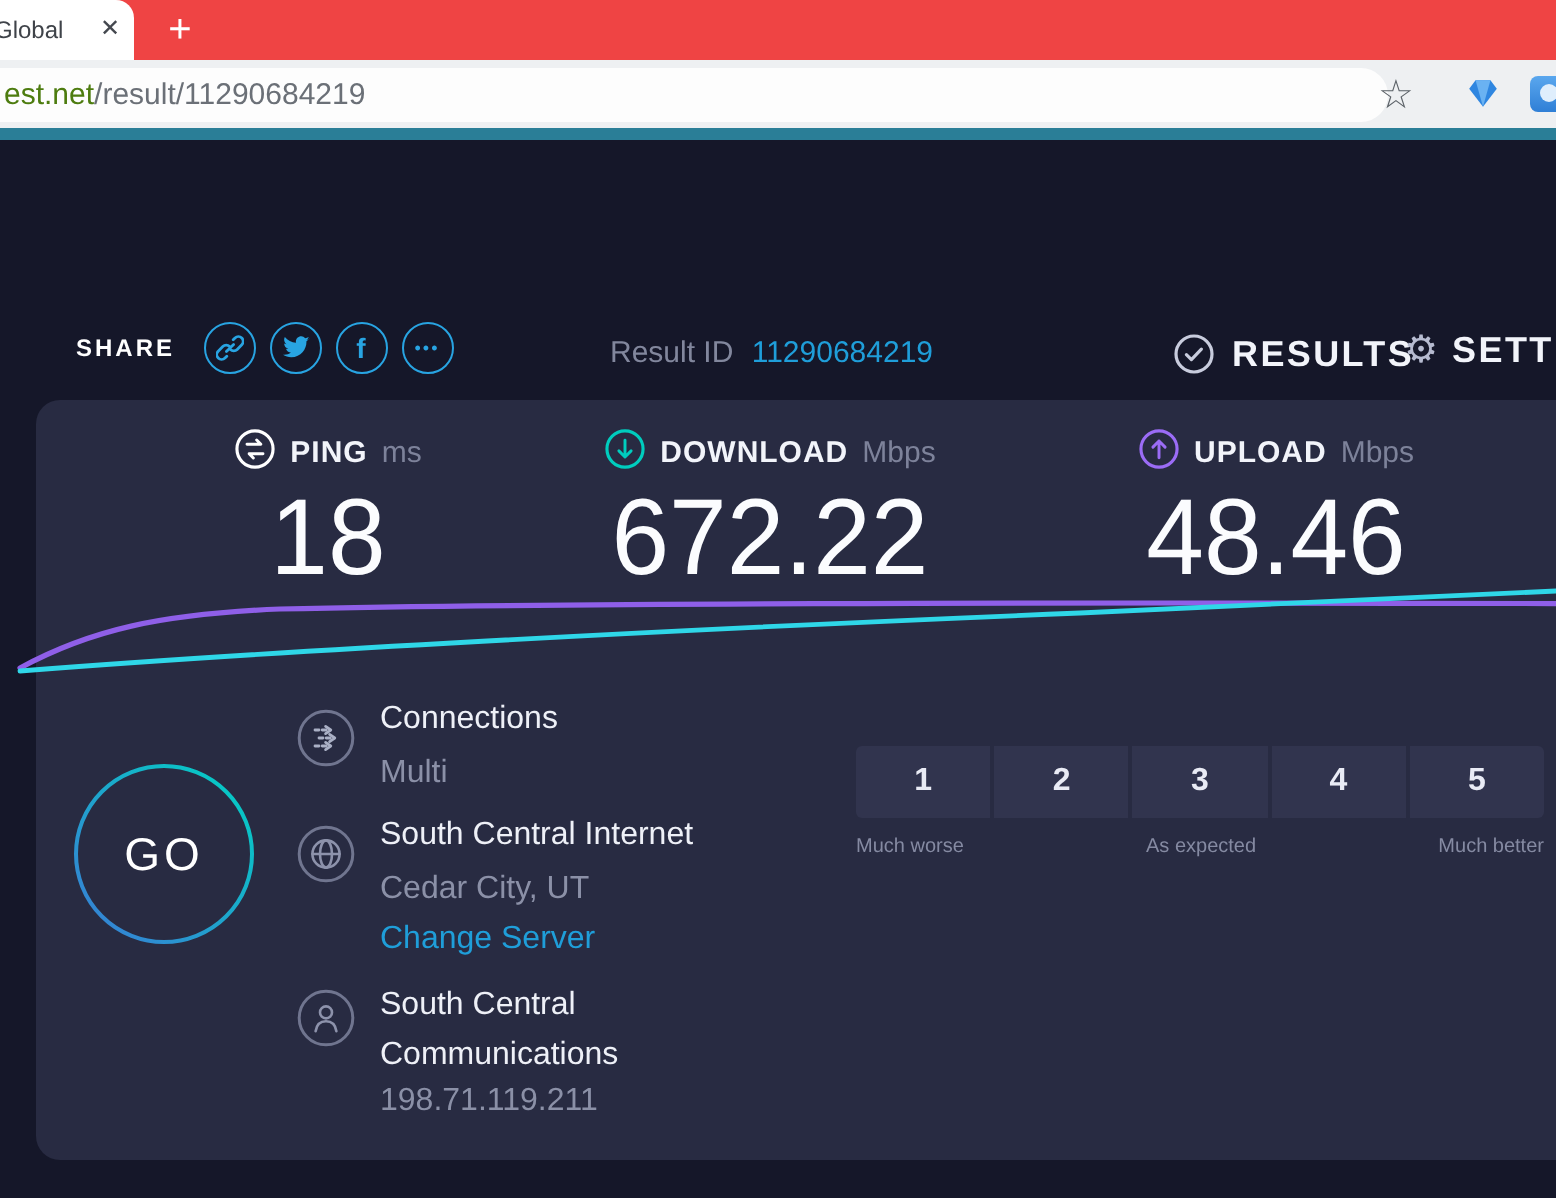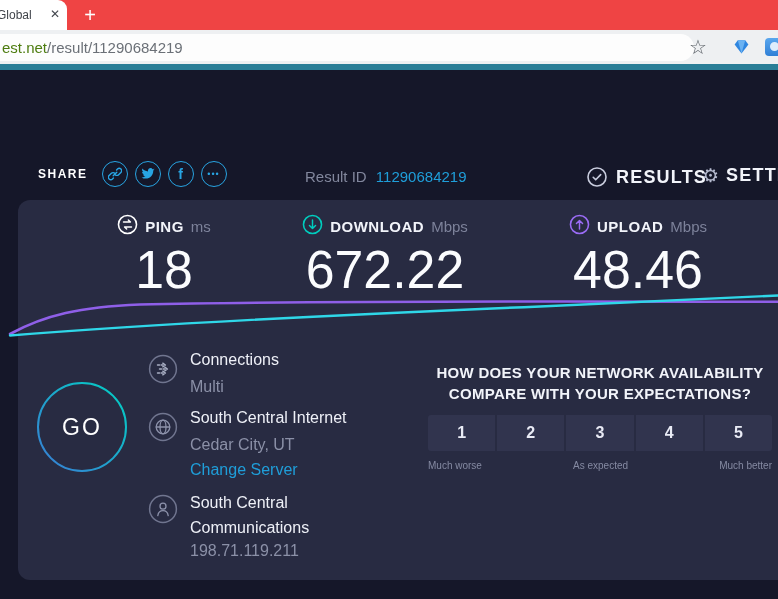--- a/index.html
+++ b/index.html
@@ -222,24 +222,20 @@
 
 <svg class="info-icon" style="top:494px" width="30" height="30" viewBox="0 0 30 30" fill="none" stroke="#8d92ab" stroke-width="1.3" stroke-linecap="round">
   <circle cx="15" cy="15" r="13.4" stroke="#70758f" stroke-width="1.5"></circle>
   <circle cx="15" cy="12.2" r="3"></circle>
   <path d="M9.8 21.6c.5-3.4 2.4-5 5.2-5s4.7 1.6 5.2 5"></path>
 </svg>
 <div class="txt-title isp-title" style="top:490px">South Central Communications</div>
 <div class="txt-sub" style="top:542px">198.71.119.211</div>
 
 <div class="survey">
-  <div class="survey-q">
-    <div>HOW DOES YOUR NETWORK AVAILABILITY</div>
-    <div>COMPARE WITH YOUR EXPECTATIONS?</div>
-  </div>
   <div class="survey-buttons">
     <div class="rating-btn">1</div>
     <div class="rating-btn">2</div>
     <div class="rating-btn">3</div>
     <div class="rating-btn">4</div>
     <div class="rating-btn">5</div>
   </div>
   <div class="survey-scale">
     <span>Much worse</span>
     <span>As expected</span>

